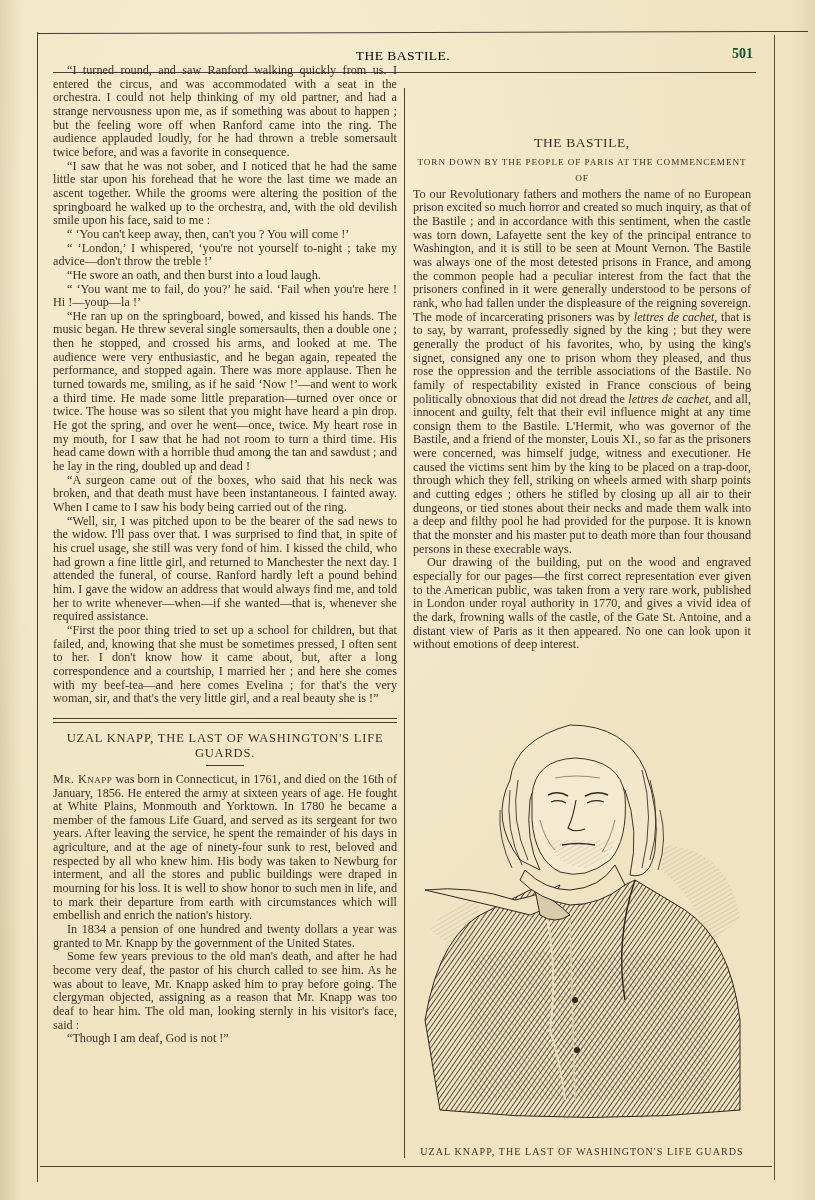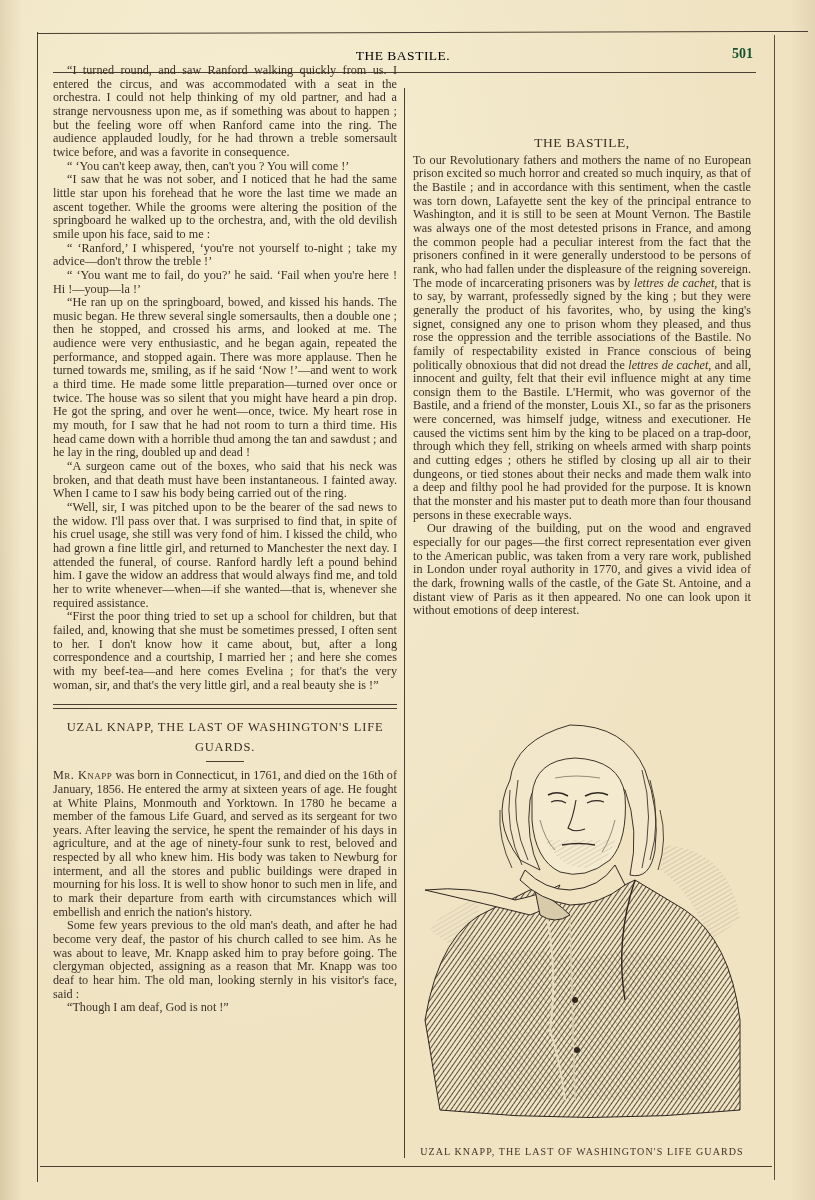--- a/index.html
+++ b/index.html
@@ -45,21 +45,21 @@
   .col p.noindent { text-indent: 0; }
   #left-col { left: 53px; top: 64px; width: 344px; }
   #right-col { left: 413px; top: 100px; width: 338px; margin-top: 36px; }
   .col-divider {
     position: absolute; left: 404px; top: 88px; height: 1070px; border-left: 1px solid #4a3f33;
   }
   .double-rule {
     height: 3px; border-top: 1.2px solid #4a3f33; border-bottom: 1.2px solid #4a3f33; margin: 12px 0 8px 0;
   }
   .article-heading {
-    text-align: center; font-size: 12.5px; letter-spacing: 0.8px; line-height: 20px; margin: 0 0 4px 0;
+    text-align: center; font-size: 12.5px; letter-spacing: 0.8px; line-height: 15px; margin: 0 0 4px 0;
   }
   .short-rule { width: 38px; margin: 4px auto 7px auto; border-top: 1px solid #4a3f33; }
   .smallcaps { font-variant: small-caps; letter-spacing: 0.5px; }
   .bastile-title { text-align: center; font-size: 13.5px; letter-spacing: 0.6px; margin: 0 0 4px 0; }
   .bastile-sub { text-align: center; font-size: 9.2px; letter-spacing: 0.9px; line-height: 16px; margin: 0 0 2px 0; }
   i { font-style: italic; }
   .bottom-rule {
     position: absolute; left: 40px; top: 1166px; width: 732px; border-top: 1.3px solid #4a3f33;
   }
   .portrait {
@@ -80,41 +80,44 @@
 <div class="running-head">
   <div class="running-title">THE BASTILE.</div>
   <div class="page-number">501</div>
 </div>
 <div class="head-rule"></div>
 
 <div class="col-divider"></div>
 
 <div class="col" id="left-col">
   <p class="noindent-first">“I turned round, and saw Ranford walking quickly from us. I entered the circus, and was accommodated with a seat in the orchestra. I could not help thinking of my old partner, and had a strange nervousness upon me, as if something was about to happen ; but the feeling wore off when Ranford came into the ring. The audience applauded loudly, for he had thrown a treble somersault twice before, and was a favorite in consequence.</p>
+  <p>“I saw that he was not sober, and I noticed that he had the same little star upon his forehead that he wore the last time we made an ascent together. While the grooms were altering the position of the springboard he walked up to the orchestra, and, with the old devilish smile upon his face, said to me :</p>
   <p>“ ‘You can't keep away, then, can't you ? You will come !’</p>
-  <p>“I saw that he was not sober, and I noticed that he had the same little star upon his forehead that he wore the last time we made an ascent together. While the grooms were altering the position of the springboard he walked up to the orchestra, and, with the old devilish smile upon his face, said to me :</p>
-  <p>“ ‘Ranford,’ I whispered, ‘you're not yourself to-night ; take my advice—don't throw the treble !’</p>
+  <p>“ ‘London,’ I whispered, ‘you're not yourself to-night ; take my advice—don't throw the treble !’</p>
+  <p>“He swore an oath, and then burst into a loud laugh.</p>
   <p>“ ‘You want me to fail, do you?’ he said. ‘Fail when you're here ! Hi !—youp—la !’</p>
   <p>“He ran up on the springboard, bowed, and kissed his hands. The music began. He threw several single somersaults, then a double one ; then he stopped, and crossed his arms, and looked at me. The audience were very enthusiastic, and he began again, repeated the performance, and stopped again. There was more applause. Then he turned towards me, smiling, as if he said ‘Now !’—and went to work a third time. He made some little preparation—turned over once or twice. The house was so silent that you might have heard a pin drop. He got the spring, and over he went—once, twice. My heart rose in my mouth, for I saw that he had not room to turn a third time. His head came down with a horrible thud among the tan and sawdust ; and he lay in the ring, doubled up and dead !</p>
   <p>“A surgeon came out of the boxes, who said that his neck was broken, and that death must have been instantaneous. I fainted away. When I came to I saw his body being carried out of the ring.</p>
   <p>“Well, sir, I was pitched upon to be the bearer of the sad news to the widow. I'll pass over that. I was surprised to find that, in spite of his cruel usage, she still was very fond of him. I kissed the child, who had grown a fine little girl, and returned to Manchester the next day. I attended the funeral, of course. Ranford hardly left a pound behind him. I gave the widow an address that would always find me, and told her to write whenever—when—if she wanted—that is, whenever she required assistance.</p>
   <p>“First the poor thing tried to set up a school for children, but that failed, and, knowing that she must be sometimes pressed, I often sent to her. I don't know how it came about, but, after a long correspondence and a courtship, I married her ; and here she comes with my beef-tea—and here comes Evelina ; for that's the very woman, sir, and that's the very little girl, and a real beauty she is !”</p>
 
   <div class="double-rule"></div>
 
   <div class="article-heading">UZAL KNAPP, THE LAST OF WASHINGTON'S LIFE GUARDS.</div>
   <div class="short-rule"></div>
 
   <p class="noindent"><span class="smallcaps">Mr. Knapp</span><span> was born in Connecticut, in 1761, and died on the 16th of January, 1856. He entered the army at sixteen years of age. He fought at White Plains, Monmouth and Yorktown. In 1780 he became a member of the famous Life Guard, and served as its sergeant for two years. After leaving the service, he spent the remainder of his days in agriculture, and at the age of ninety-four sunk to rest, beloved and respected by all who knew him. His body was taken to Newburg for interment, and all the stores and public buildings were draped in mourning for his loss. It is well to show honor to such men in life, and to mark their departure from earth with circumstances which will embellish and enrich the nation's history.</span></p>
+  <p>In 1834 a pension of one hundred and twenty dollars a year was granted to Mr. Knapp by the government of the United States.</p>
   <p>Some few years previous to the old man's death, and after he had become very deaf, the pastor of his church called to see him. As he was about to leave, Mr. Knapp asked him to pray before going. The clergyman objected, assigning as a reason that Mr. Knapp was too deaf to hear him. The old man, looking sternly in his visitor's face, said :</p>
   <p>“Though I am deaf, God is not !”</p>
 </div>
 
 <div class="col" id="right-col">
   <div class="bastile-title">THE BASTILE,</div>
+  <div class="bastile-sub">TORN DOWN BY THE PEOPLE OF PARIS AT THE COMMENCEMENT OF</div>
   <p class="noindent"><span>To our Revolutionary fathers and mothers the name of no European prison excited so much horror and created so much inquiry, as that of the Bastile ; and in accordance with this sentiment, when the castle was torn down, Lafayette sent the key of the principal entrance to Washington, and it is still to be seen at Mount Vernon. The Bastile was always one of the most detested prisons in France, and among the common people had a peculiar interest from the fact that the prisoners confined in it were generally understood to be persons of rank, who had fallen under the displeasure of the reigning sovereign. The mode of incarcerating prisoners was by </span><i>lettres de cachet</i><span>, that is to say, by warrant, professedly signed by the king ; but they were generally the product of his favorites, who, by using the king's signet, consigned any one to prison whom they pleased, and thus rose the oppression and the terrible associations of the Bastile. No family of respectability existed in France conscious of being politically obnoxious that did not dread the </span><i>lettres de cachet</i><span>, and all, innocent and guilty, felt that their evil influence might at any time consign them to the Bastile. L'Hermit, who was governor of the Bastile, and a friend of the monster, Louis XI., so far as the prisoners were concerned, was himself judge, witness and executioner. He caused the victims sent him by the king to be placed on a trap-door, through which they fell, striking on wheels armed with sharp points and cutting edges ; others he stifled by closing up all air to their dungeons, or tied stones about their necks and made them walk into a deep and filthy pool he had provided for the purpose. It is known that the monster and his master put to death more than four thousand persons in these execrable ways.</span></p>
   <p>Our drawing of the building, put on the wood and engraved especially for our pages—the first correct representation ever given to the American public, was taken from a very rare work, published in London under royal authority in 1770, and gives a vivid idea of the dark, frowning walls of the castle, of the Gate St. Antoine, and a distant view of Paris as it then appeared. No one can look upon it without emotions of deep interest.</p>
 </div>
 
 <svg class="portrait" viewBox="0 0 360 420" xmlns="http://www.w3.org/2000/svg">
   <defs>
     <pattern id="hatch" width="4" height="4" patternUnits="userSpaceOnUse" patternTransform="rotate(35)">
       <line x1="0" y1="0" x2="0" y2="4" stroke="#2e2620" stroke-width="1.6"></line>
     </pattern>
     <pattern id="hatch2" width="5" height="5" patternUnits="userSpaceOnUse" patternTransform="rotate(-40)">

